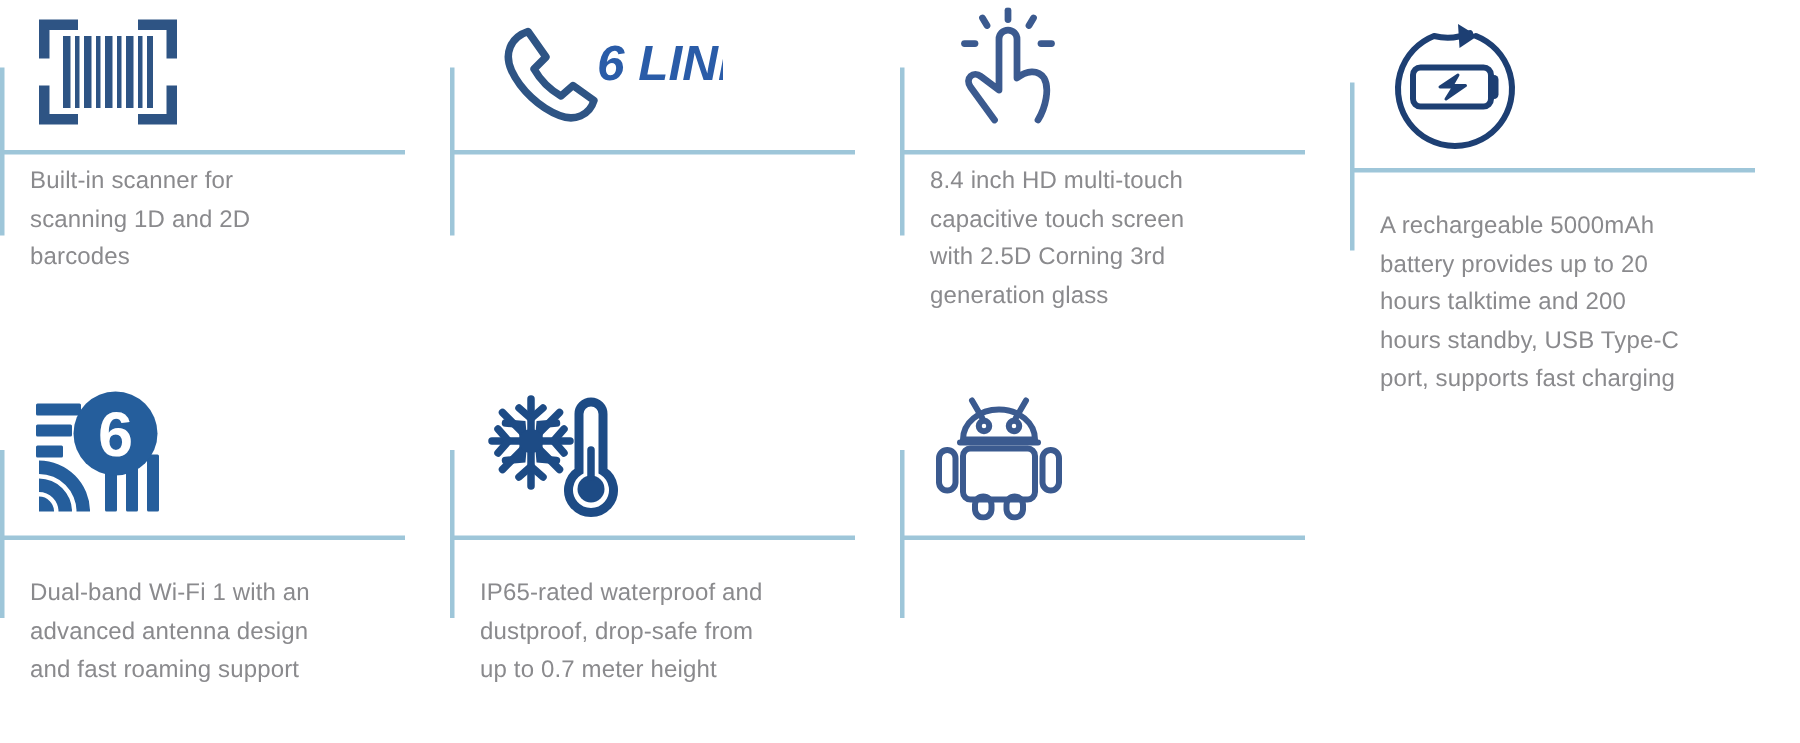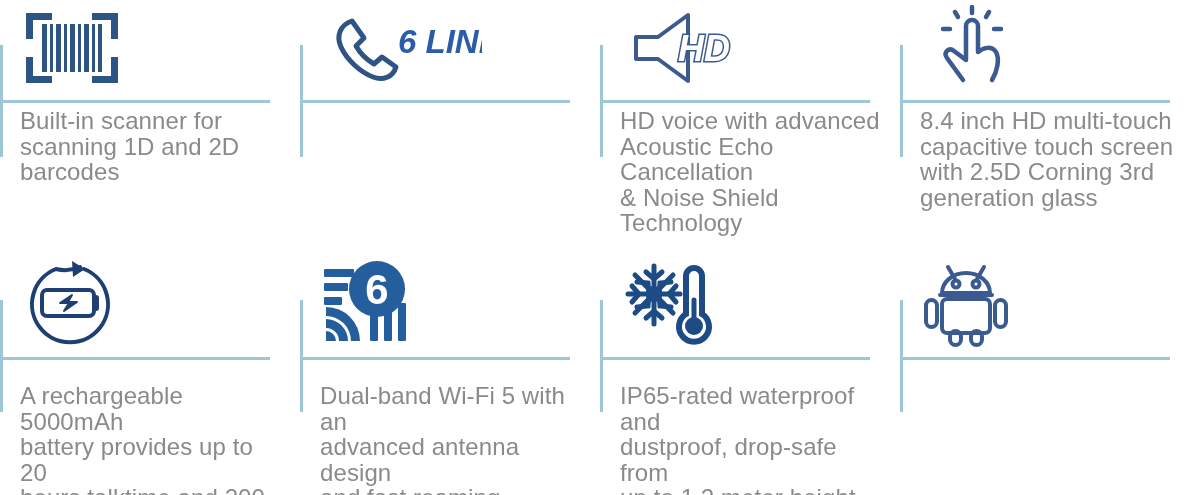--- a/index.html
+++ b/index.html
@@ -65,21 +65,21 @@
   }
   .icon-box svg {
     display: block;
   }
   .feature-text {
     position: absolute;
     left: 20px;
     top: 108px;
     width: 262px;
     color: #8a8a8d;
-    font-size: 24px;
+    font-size: 16px;
     line-height: 25.5px;
     letter-spacing: 0.1px;
     white-space: pre-line;
   }
   .row2 .feature-text {
     top: 138px;
   }
 </style>
 </head>
 <body>
@@ -121,33 +121,20 @@
     <div class="icon-box">
       <svg width="160" height="78" viewBox="0 0 160 78">
         <g fill="none" stroke="#2e5484" stroke-width="5" stroke-linecap="round" stroke-linejoin="round">
           <path d="M30 12 C18 16 14 27 19 38 C25 51 38 63 51 68 C61 72 71 68 74 58 L60 48 L52 55 C45 51 38 44 34 37 L42 29 Z"></path>
         </g>
         <text x="76" y="44" font-family="'Liberation Sans', sans-serif" font-size="33" font-weight="bold" font-style="italic" fill="#2a5ca8">6 LINES</text>
       </svg>
     </div>
   </div>
 
-  <div class="feature-cell row1">
-    <div class="divider-vertical"></div>
-    <div class="divider-horizontal"></div>
-    <div class="icon-box">
-      <svg width="130" height="78" viewBox="0 0 130 78">
-        <path d="M14 28 h22 L66 6 v66 L36 50 H14 Z" fill="none" stroke="#3b5a8f" stroke-width="4" stroke-linejoin="round"></path>
-        <text x="56" y="52" font-family="'Liberation Sans', sans-serif" font-size="36" font-weight="bold" font-style="italic" fill="#ffffff" stroke="#3b5a8f" stroke-width="3" paint-order="stroke">HD</text>
-      </svg>
-    </div>
-    <div class="feature-text">HD voice with advanced
-Acoustic Echo Cancellation
-&amp; Noise Shield Technology</div>
-  </div>
 
   <div class="feature-cell row1">
     <div class="divider-vertical"></div>
     <div class="divider-horizontal"></div>
     <div class="icon-box">
       <svg width="100" height="86" viewBox="0 0 100 86">
         <g fill="none" stroke="#3b5a8f" stroke-width="4.5" stroke-linecap="round" stroke-linejoin="round">
 
           <path d="M44 30 v-9 a6 6 0 0 1 12 0 v26 c6-5 14-6 18 0 c4 7 1 20-4 28
                    M44 30 v25 l-12-9 c-5-4-11 1-7 7 l16 22"></path>
@@ -207,21 +194,21 @@
 
           <rect x="48" y="56" width="8" height="26" rx="1"></rect>
           <rect x="62" y="50" width="8" height="32" rx="1"></rect>
           <rect x="76" y="44" width="8" height="38" rx="1"></rect>
 
           <circle cx="55" cy="30" r="28"></circle>
         </g>
         <text x="55" y="45" text-anchor="middle" font-family="'Liberation Sans', sans-serif" font-size="42" font-weight="bold" fill="#ffffff">6</text>
       </svg>
     </div>
-    <div class="feature-text">Dual-band Wi-Fi 5 with an
+    <div class="feature-text">Dual-band Wi-Fi 1 with an
 advanced antenna design
 and fast roaming support</div>
   </div>
 
   <div class="feature-cell row2">
     <div class="divider-vertical"></div>
     <div class="divider-horizontal"></div>
     <div class="icon-box">
       <svg width="94" height="86" viewBox="0 0 94 86">
         <g stroke="#1d4b85" stroke-width="5" stroke-linecap="round" fill="none">
@@ -243,21 +230,21 @@
 
         <g fill="none" stroke="#1d4b85" stroke-width="6" stroke-linecap="round">
           <path d="M64 16 a8 8 0 0 1 16 0 v38 a15 15 0 1 1 -16 0 Z"></path>
         </g>
         <circle cx="72" cy="66" r="9" fill="#1d4b85"></circle>
         <path d="M72 40 v18" stroke="#1d4b85" stroke-width="5" stroke-linecap="round"></path>
       </svg>
     </div>
     <div class="feature-text">IP65-rated waterproof and
 dustproof, drop-safe from
-up to 1.2 meter height</div>
+up to 0.7 meter height</div>
   </div>
 
   <div class="feature-cell row2">
     <div class="divider-vertical"></div>
     <div class="divider-horizontal"></div>
     <div class="icon-box">
       <svg width="90" height="88" viewBox="0 0 90 88">
         <g fill="none" stroke="#3b5a8f" stroke-width="4" stroke-linecap="round" stroke-linejoin="round">
 
           <path d="M26 8 L33 20"></path>

